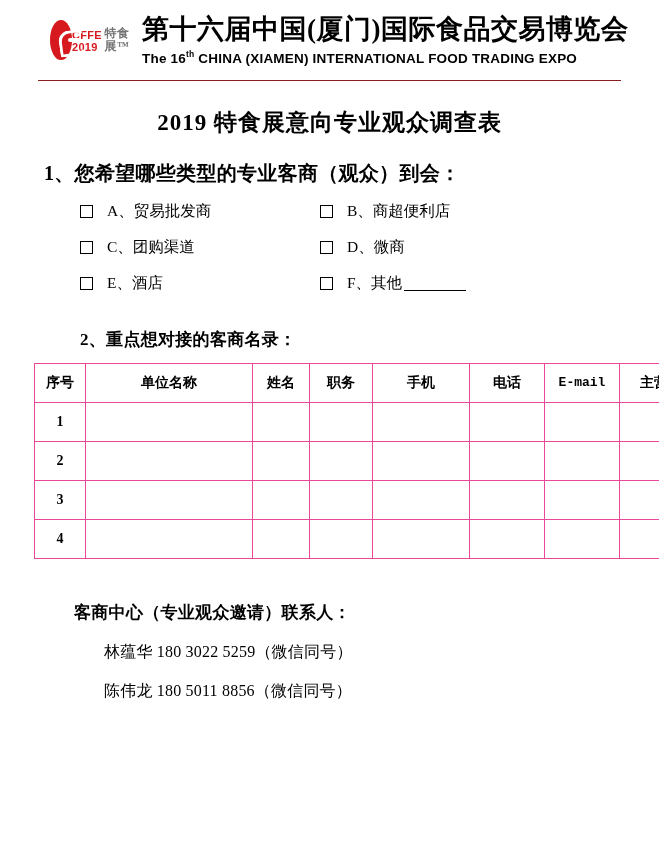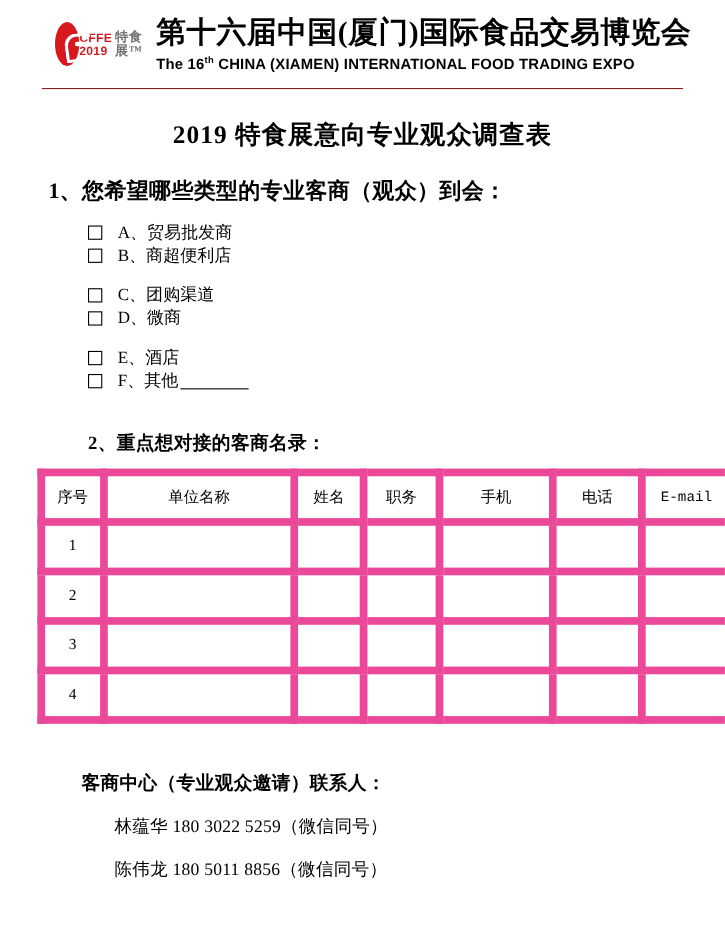--- a/index.html
+++ b/index.html
@@ -135,21 +135,20 @@
     padding-left: 12px;
     letter-spacing: 0.3px;
   }
   .options {
     margin-top: 14px;
     padding-left: 48px;
   }
   .opt-row {
     display: flex;
     margin-bottom: 15px;
-    flex-direction: column;
   }
   .opt {
     display: flex;
     align-items: center;
     font-size: 15.5px;
   }
   .opt.col1 { width: 240px; }
   .checkbox {
     width: 11px;
     height: 11px;
@@ -175,25 +174,25 @@
   }
   table.contacts {
     margin-top: 12px;
     width: 595px;
     margin-left: 2px;
     border-collapse: collapse;
     table-layout: fixed;
   }
   table.contacts th,
   table.contacts td {
-    border: 7px solid #ec4899;
+    border: 1px solid #ec4899;
     height: 36px;
     text-align: center;
     font-size: 14px;
-    font-weight: normal;
+    font-weight: bold;
   }
   table.contacts th.col-0, table.contacts td.col-0 { width: 48px; }
   table.contacts th.col-1, table.contacts td.col-1 { width: 164px; }
   table.contacts th.col-2, table.contacts td.col-2 { width: 54px; }
   table.contacts th.col-3, table.contacts td.col-3 { width: 60px; }
   table.contacts th.col-4, table.contacts td.col-4 { width: 94px; }
   table.contacts th.col-5, table.contacts td.col-5 { width: 72px; }
   table.contacts th.col-6, table.contacts td.col-6 { width: 72px; font-family: "Liberation Mono", monospace; }
   table.contacts th.col-7, table.contacts td.col-7 { width: 66px; }
   table.contacts td.idx { font-size: 14px; }

